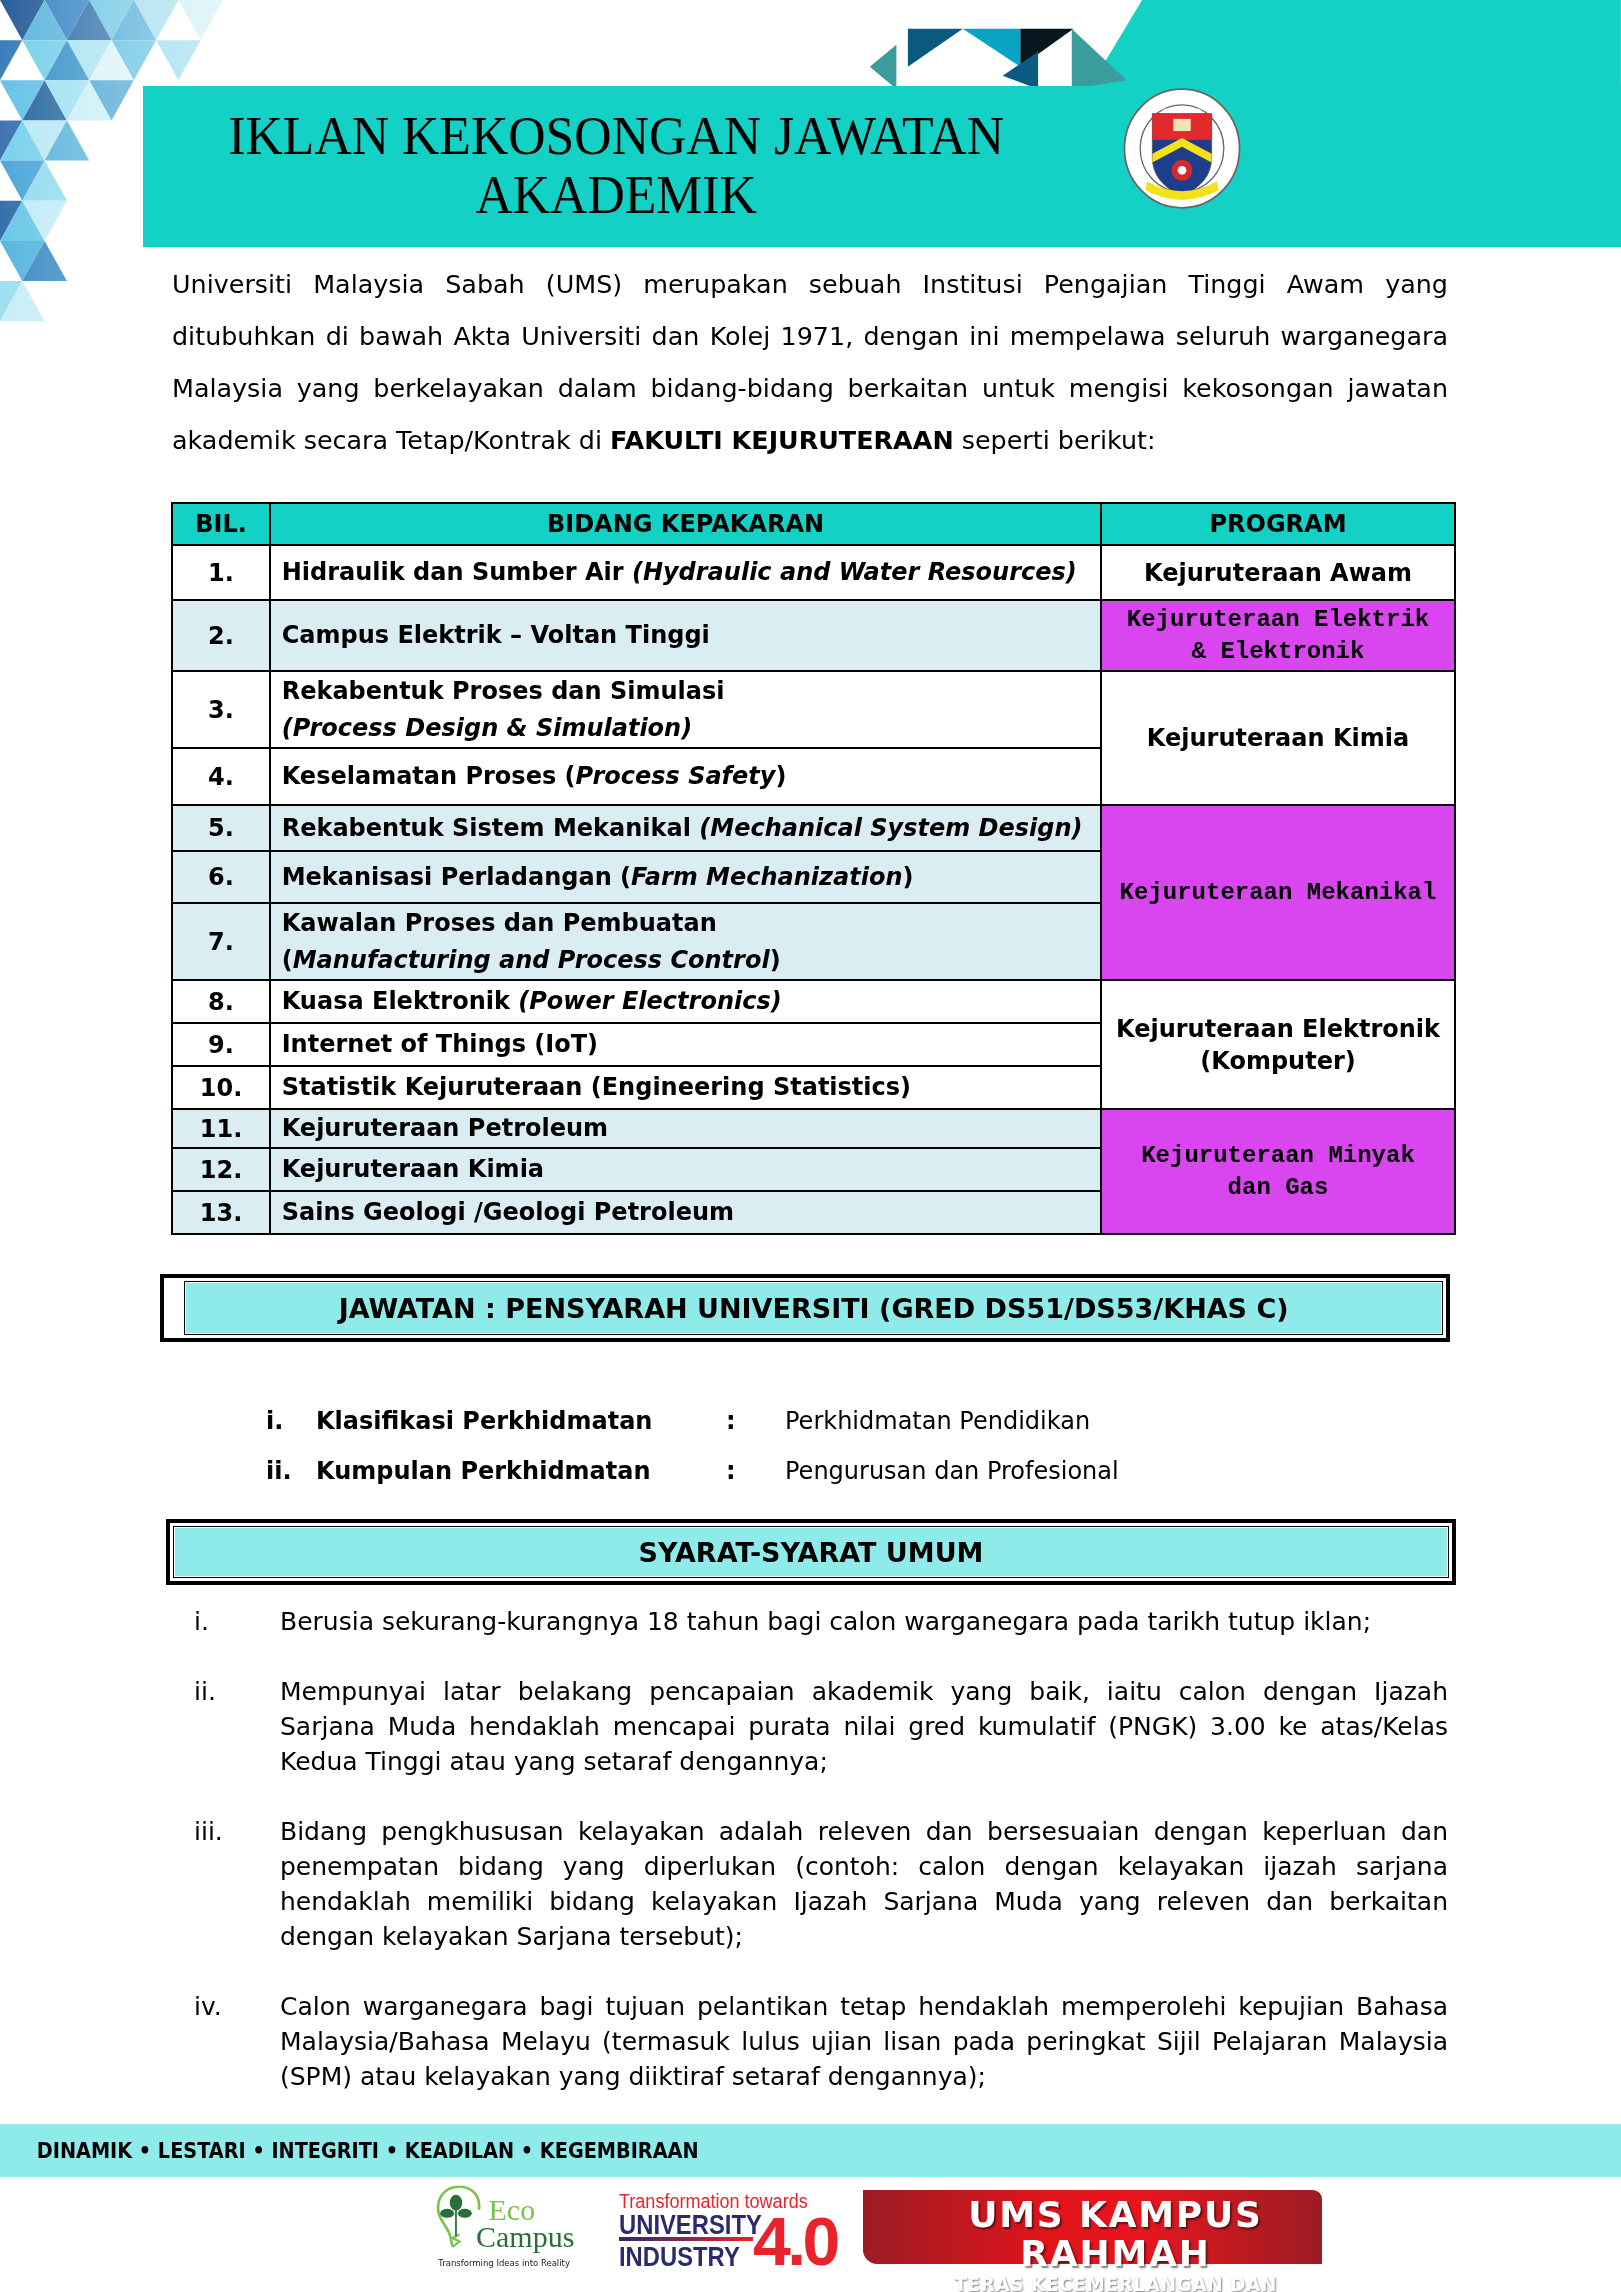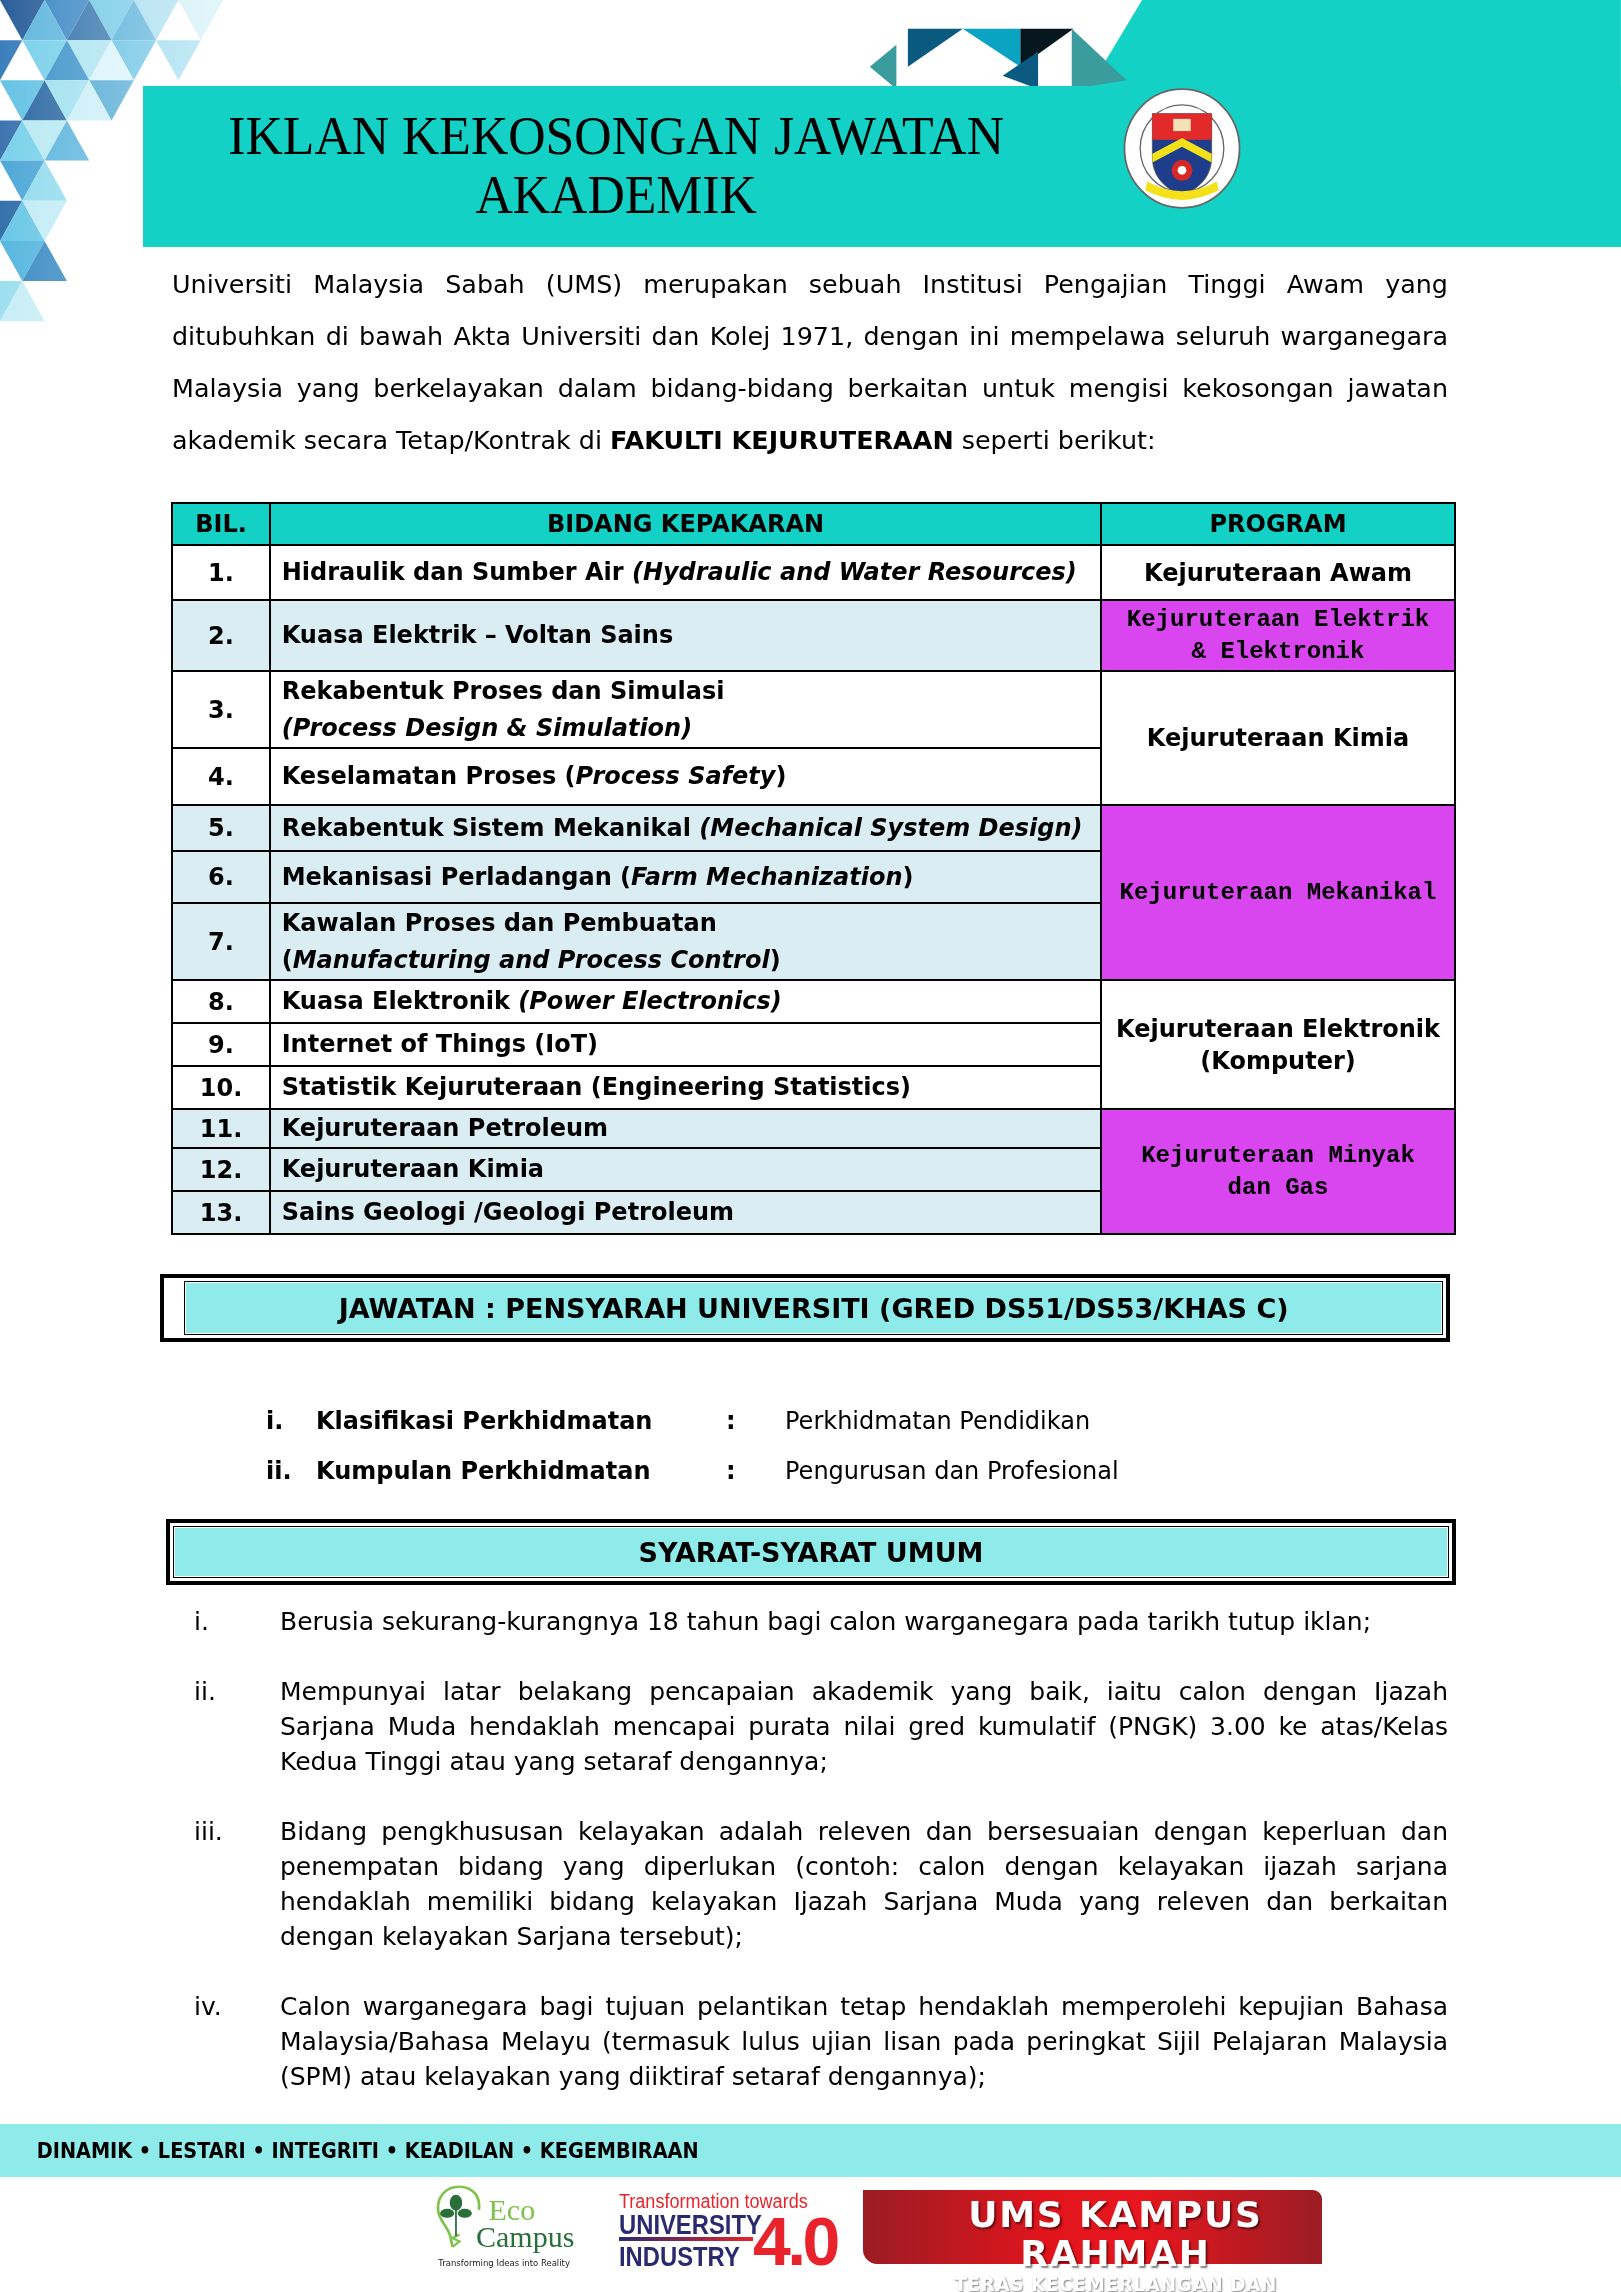--- a/index.html
+++ b/index.html
@@ -158,21 +158,21 @@
     </tr>
   </thead>
   <tbody>
     <tr style="height:55px">
       <td class="num">1.</td>
       <td class="field"><span>Hidraulik dan Sumber Air </span><i>(Hydraulic and Water Resources)</i></td>
       <td class="prog white">Kejuruteraan Awam</td>
     </tr>
     <tr class="blue" style="height:71px">
       <td class="num">2.</td>
-      <td class="field">Kuasa Elektrik – Voltan Sains</td>
+      <td class="field">Campus Elektrik – Voltan Tinggi</td>
       <td class="prog blue">Kejuruteraan Elektrik &amp; Elektronik</td>
     </tr>
     <tr style="height:77px">
       <td class="num">3.</td>
       <td class="field"><div>Rekabentuk Proses dan Simulasi</div><i>(Process Design &amp; Simulation)</i></td>
       <td class="prog white" rowspan="2">Kejuruteraan Kimia</td>
     </tr>
     <tr class="inner-thin" style="height:57px">
       <td class="num">4.</td>
       <td class="field"><span>Keselamatan Proses (</span><i>Process Safety</i><span>)</span></td>

